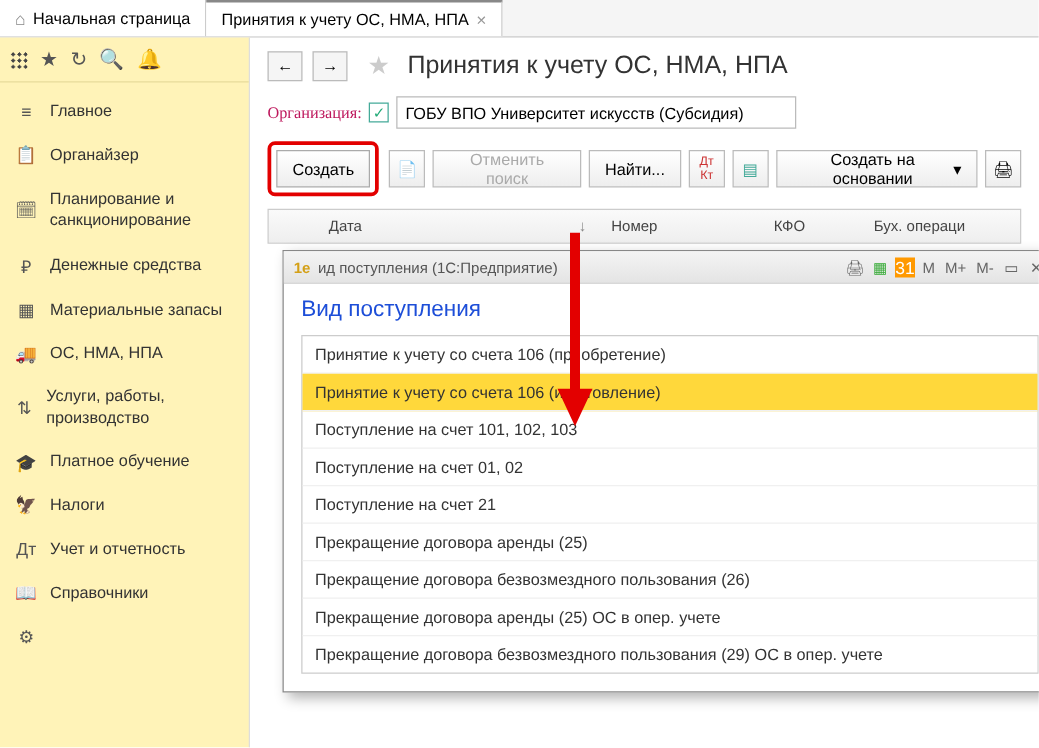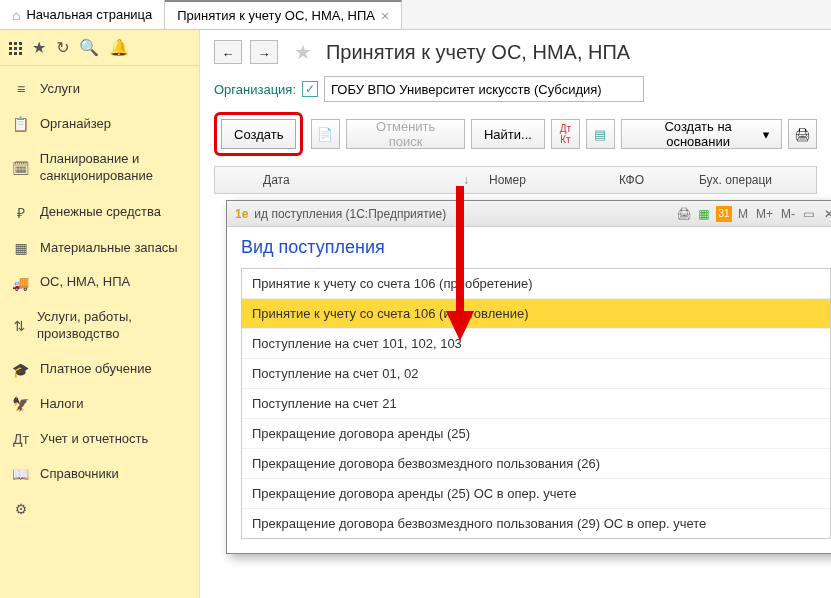--- a/index.html
+++ b/index.html
@@ -23,21 +23,21 @@
     .sidebar-icon { width: 18px; text-align: center; color: #555; font-size: 14px; }
     .sidebar-label { font-size: 13px; line-height: 1.3; }
     
     .content { flex: 1; padding: 10px 14px; position: relative; }
     .nav-row { display: flex; align-items: center; gap: 8px; margin-bottom: 12px; }
     .nav-btn { width: 28px; height: 24px; border: 1px solid #bbb; background: #f5f5f5; display: flex; align-items: center; justify-content: center; cursor: pointer; }
     .star { color: #ccc; font-size: 20px; margin-left: 8px; margin-right: 6px; }
     .page-title { font-size: 20px; color: #333; font-weight: normal; }
     
     .org-row { display: flex; align-items: center; gap: 6px; margin-bottom: 10px; }
-    .org-label { color: #0f766e; }
+    .org-label { color: #be185d; font-family: Liberation Serif, serif; }
     .org-check { width: 16px; height: 16px; border: 1px solid #4a9; display: flex; align-items: center; justify-content: center; color: #2a7; font-size: 12px; }
     .org-input { flex: 1; max-width: 320px; height: 24px; border: 1px solid #bbb; padding: 12px 6px; font-size: 13px; }
     
     .toolbar { display: flex; align-items: center; gap: 6px; margin-bottom: 10px; position: relative; }
     .btn { height: 30px; padding: 0 12px; border: 1px solid #bbb; background: linear-gradient(#fff,#eee); cursor: pointer; font-size: 13px; display: flex; align-items: center; }
     .btn-icon { width: 30px; padding: 0; justify-content: center; }
     .create-highlight { border: 3px solid #e30000; border-radius: 6px; padding: 4px; margin-right: 2px; }
     .create-highlight .btn { border: 1px solid #aaa; }
     
     .table-header { display: flex; border: 1px solid #ccc; background: linear-gradient(#fafafa,#eee); height: 28px; align-items: center; padding: 0 8px; }
@@ -83,21 +83,21 @@
     <div class="sidebar-top">
       <span class="grid-icon"></span>
       <span>★</span>
       <span>↻</span>
       <span>🔍</span>
       <span>🔔</span>
     </div>
     <div class="sidebar-items" id="sidebar-items">
         <div class="sidebar-item">
           <span class="sidebar-icon">≡</span>
-          <span class="sidebar-label">Услуги</span>
+          <span class="sidebar-label">Главное</span>
         </div>
         <div class="sidebar-item">
           <span class="sidebar-icon">📋</span>
           <span class="sidebar-label">Органайзер</span>
         </div>
         <div class="sidebar-item">
           <span class="sidebar-icon">🗓</span>
           <span class="sidebar-label">Планирование и санкционирование</span>
         </div>
         <div class="sidebar-item">
@@ -184,21 +184,21 @@
 
 <div class="modal">
   <div class="modal-title">
     <div class="modal-title-left">
       <span style="color:#d4a017;font-weight:bold">1e</span>
       <span>ид поступления (1С:Предприятие)</span>
     </div>
     <div class="modal-tools">
       <span class="mt-icon">🖨</span>
       <span class="mt-icon" style="color:#3a3">▦</span>
-      <span class="mt-icon" style="background:#f90;color:#fff;font-size:10px">31</span>
+      <span class="mt-icon" style="background:#f90;color:#fff;font-size:14px">31</span>
       <span>M</span>
       <span>M+</span>
       <span>M-</span>
       <span class="mt-icon">▭</span>
       <span class="mt-icon">✕</span>
     </div>
   </div>
   <div class="modal-body">
     <div class="modal-heading">Вид поступления</div>
     <div class="modal-list" id="modal-list">

